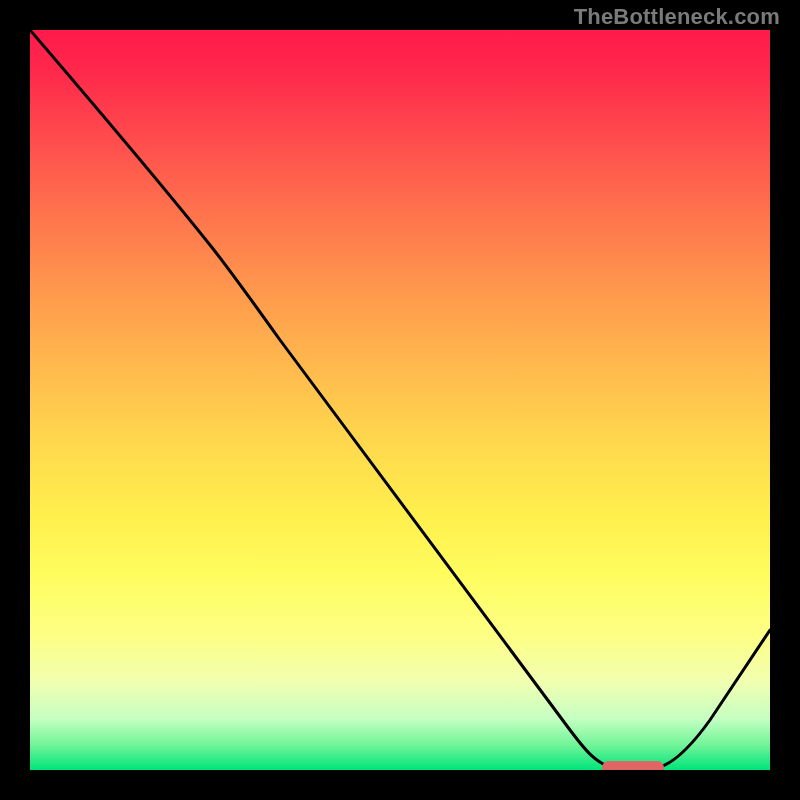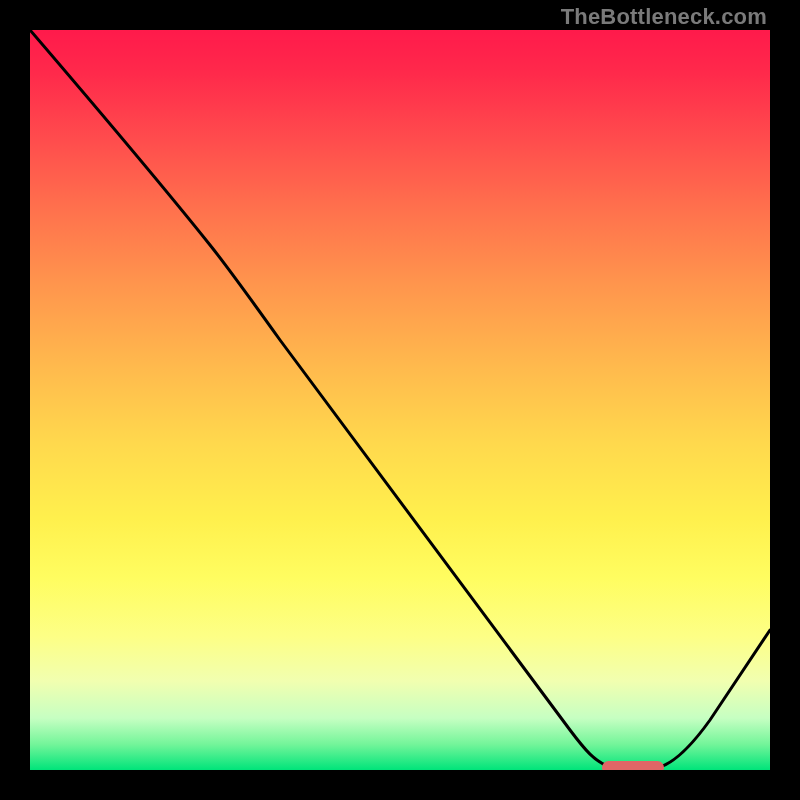--- a/index.html
+++ b/index.html
@@ -39,21 +39,21 @@
       #fdff86 82%,
       #f1ffb0 88%,
       #c6ffc2 93%,
       #74f59a 96.5%,
       #00e47a 100%
     );
   }
   .watermark {
     position: absolute;
     top: 4px;
-    right: 33px;
+    right: 20px;
     color: #7a7a7a;
     font-size: 22px;
     font-weight: 600;
     letter-spacing: 0.2px;
     user-select: none;
   }
   .overlay-svg {
     position: absolute;
     left: 0;
     top: 0;

